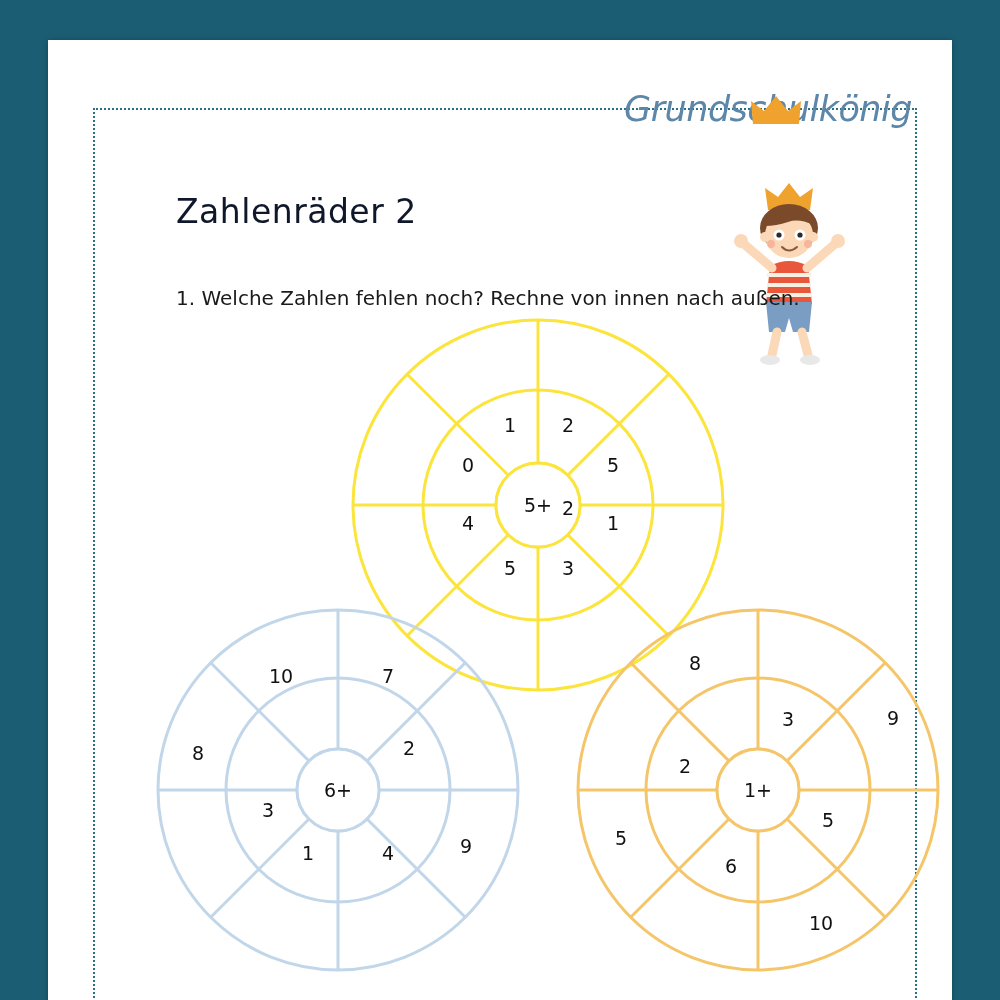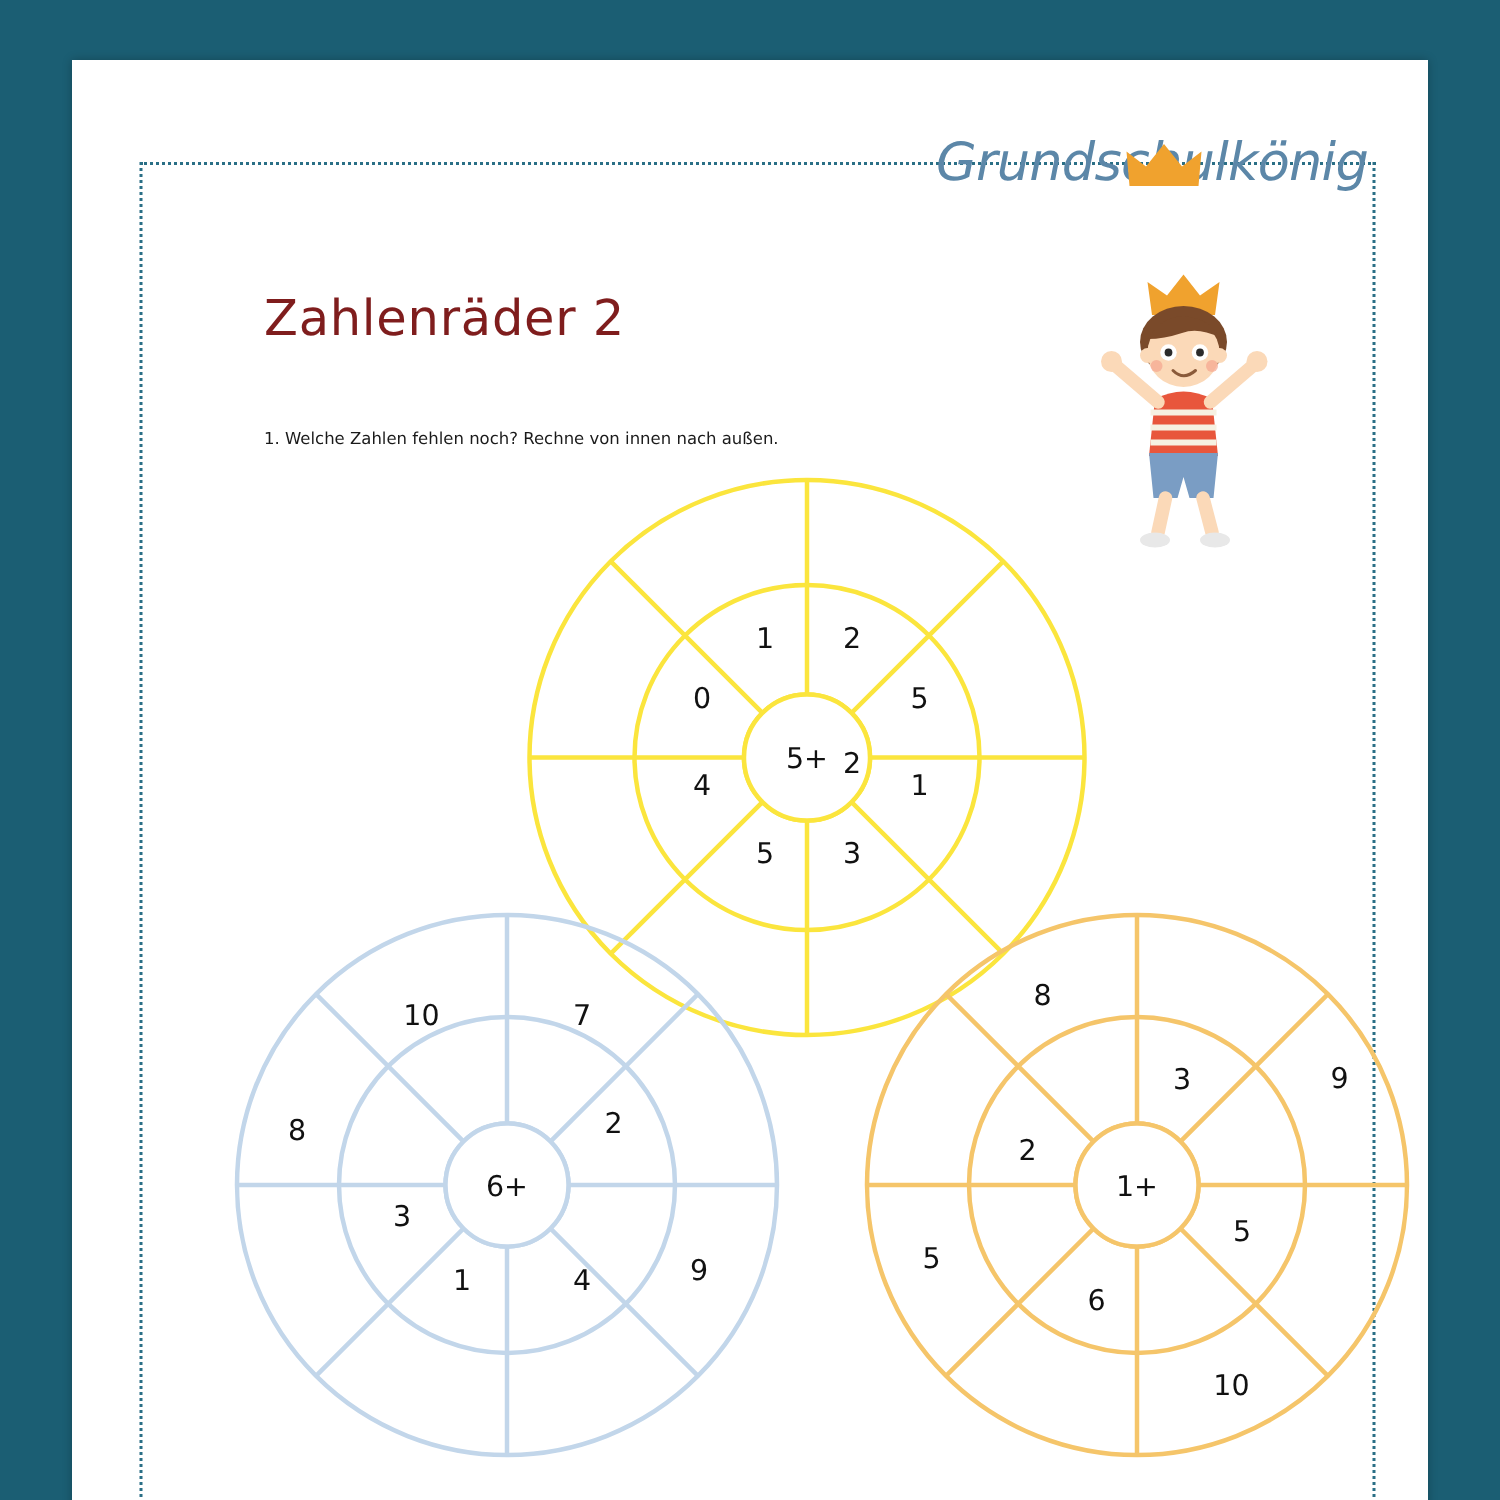--- a/index.html
+++ b/index.html
@@ -60,29 +60,29 @@
     right: 90px;
     top: 140px;
     width: 130px;
     height: 190px;
   }
   .title {
     position: absolute;
     left: 128px;
     top: 152px;
     font-size: 33px;
-    color: #7f1d1d;
+    color: #0f172a;
     font-family: "DejaVu Sans", sans-serif;
     letter-spacing: 0.5px;
   }
   .task-1 {
     position: absolute;
     left: 128px;
     top: 246px;
-    font-size: 11px;
+    font-size: 20px;
     color: #1a1a1a;
   }
   .wheel {
     position: absolute;
   }
   .wheel svg { display: block; }
   .wheel text {
     font-family: "DejaVu Sans", sans-serif;
     fill: #111111;
   }

